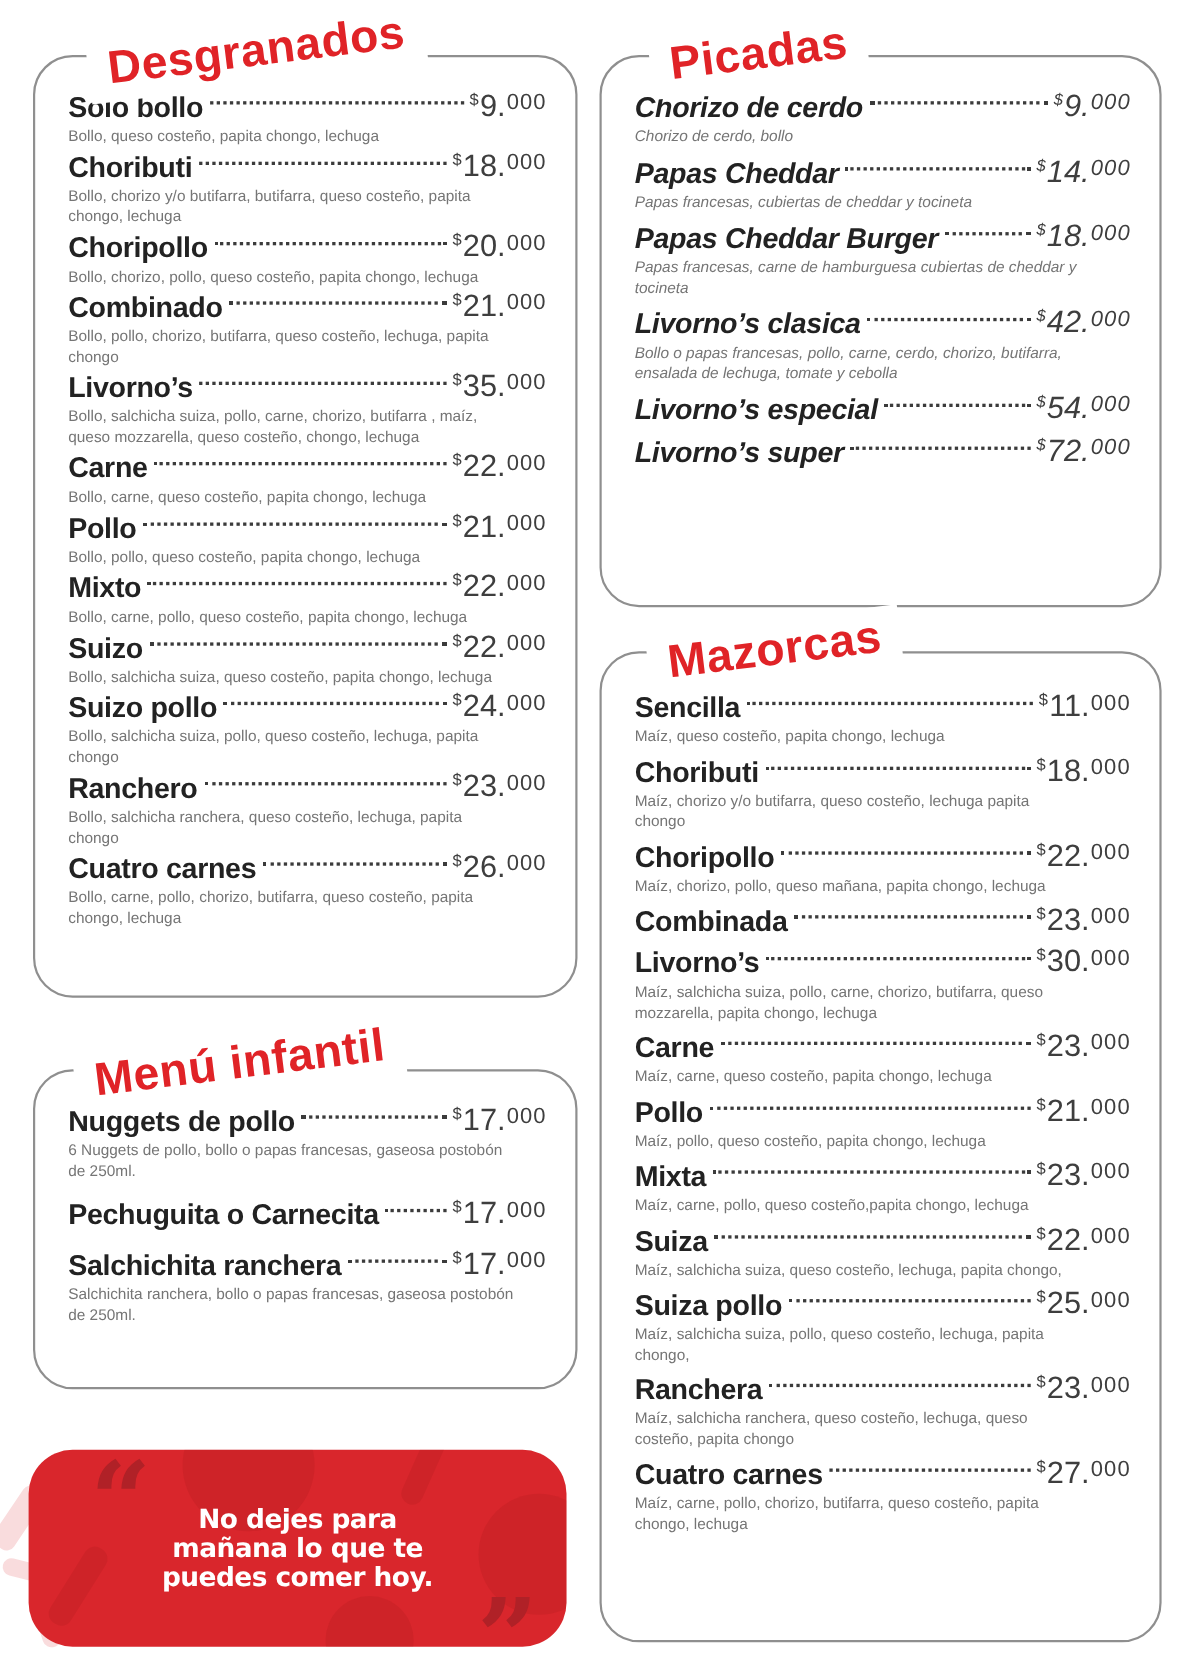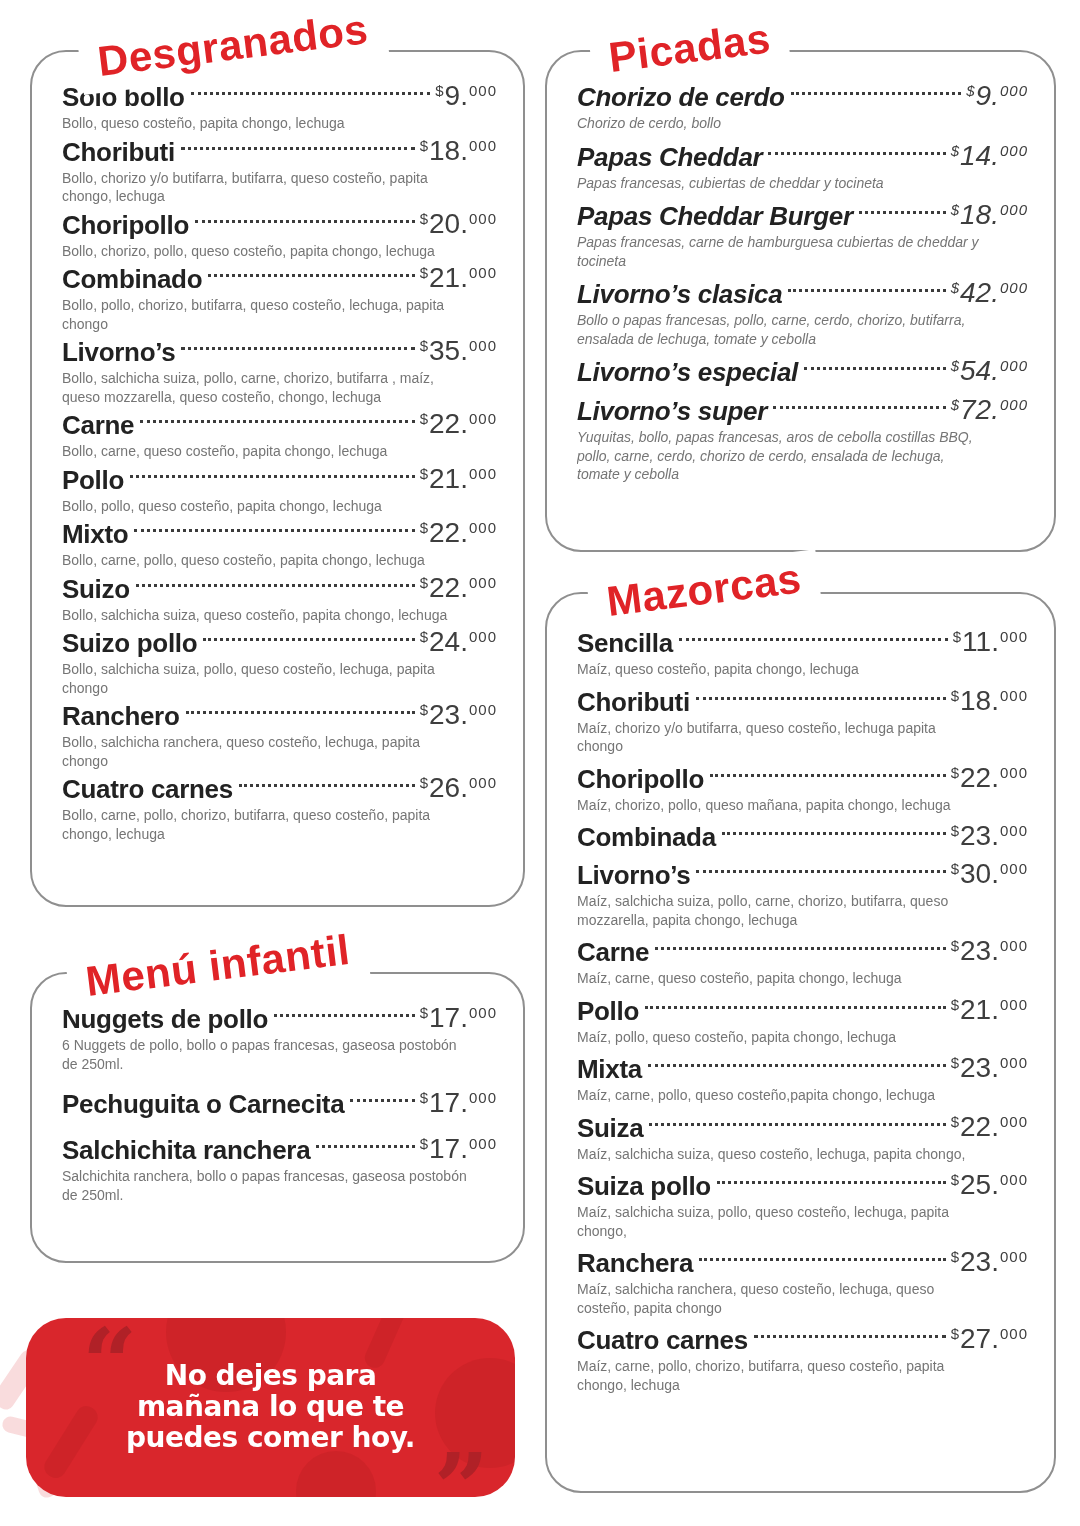--- a/index.html
+++ b/index.html
@@ -32,30 +32,30 @@
   .box-picadas .menu-item{margin-bottom:9px;font-style:italic;}
   .box-mazorcas .menu-item{margin-bottom:8px;}
 
   .item-row{display:flex;align-items:center;}
   .item-name{font-size:26px;line-height:28px;font-weight:bold;color:var(--name-black,#222);
              letter-spacing:-0.3px;white-space:nowrap;}
   .dots{flex:1;border-bottom:3px dotted #3b3b3b;margin:0 5px 7px 6px;min-width:18px;}
   .price{display:flex;align-items:flex-start;line-height:1;color:#3e3e3e;margin-bottom:2px;white-space:nowrap;}
   .p-sym{font-size:15px;margin-top:1px;}
   .p-amt{font-size:28px;margin:0 1px;}
-  .p-sup{font-size:15px;margin-top:1px;letter-spacing:1px;}
+  .p-sup{font-size:20px;margin-top:1px;letter-spacing:1px;}
   .item-desc{font-size:14px;line-height:18.5px;color:var(--desc-gray,#757575);
              margin-top:2px;max-width:405px;}
 
   
   .quote-box{position:relative;margin-top:55px;margin-left:-4px;width:489px;height:179px;
              background:var(--quote-red,#d9262c);border-radius:40px;overflow:hidden;
              display:flex;align-items:center;justify-content:center;z-index:1;}
   .quote-text{position:relative;z-index:3;color:#ffffff;font-family:"DejaVu Sans",sans-serif;
-              font-weight:bold;font-size:28px;line-height:1.1;text-align:center;letter-spacing:-0.5px;}
+              font-weight:bold;font-size:24px;line-height:1.1;text-align:center;letter-spacing:-0.5px;}
   .q-mark{position:absolute;font-family:"DejaVu Serif",serif;font-weight:bold;
           color:var(--quote-mark,#b02127);z-index:2;line-height:1;}
   .q-open{left:56px;top:-2px;font-size:96px;}
   .q-close{right:26px;bottom:-40px;font-size:96px;}
 
   
   .q-deco{position:absolute;background:rgba(140,18,24,0.14);z-index:1;}
   .qd1{width:120px;height:120px;border-radius:50%;left:140px;top:-46px;}
   .qd2{width:110px;height:110px;border-radius:50%;right:-30px;top:40px;}
   .qd3{width:22px;height:80px;border-radius:10px;left:34px;top:84px;transform:rotate(32deg);}
@@ -372,21 +372,20 @@
   <div class="menu-item">
     <div class="item-row">
       <span class="item-name">Livorno’s super</span>
       <span class="dots"></span>
       <span class="price">
         <span class="p-sym">$</span>
         <span class="p-amt">72.</span>
         <span class="p-sup">000</span>
       </span>
     </div>
-    <div class="item-desc">Yuquitas, bollo, papas francesas, aros de cebolla costillas BBQ, pollo, carne, cerdo, chorizo de cerdo, ensalada de lechuga, tomate y cebolla</div>
   </div>
 </div>
     </section>
 
     <section class="menu-box box-mazorcas">
       <h2 class="section-title">Mazorcas</h2>
       <div class="item-list">
   <div class="menu-item">
     <div class="item-row">
       <span class="item-name">Sencilla</span>

